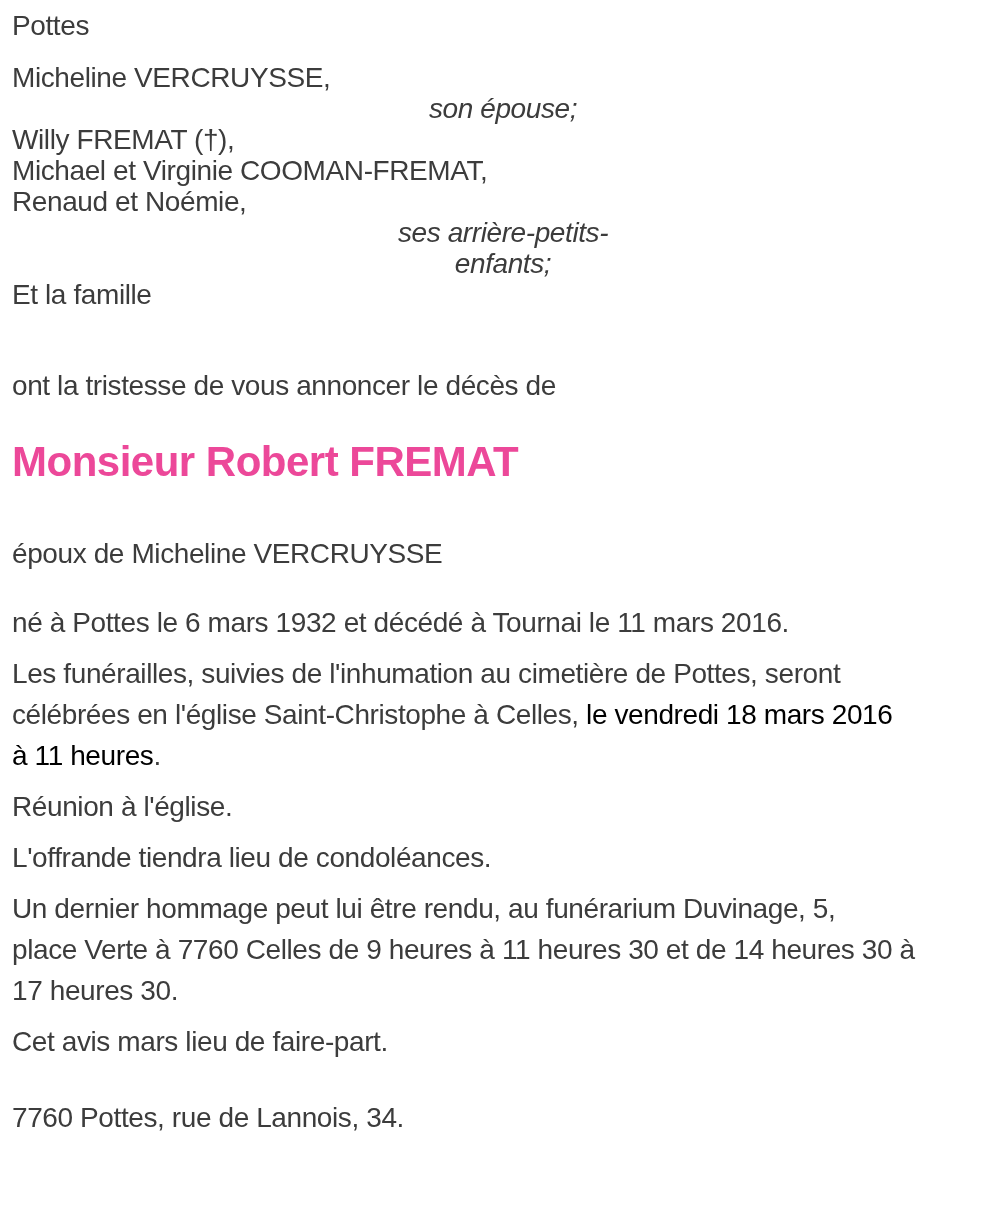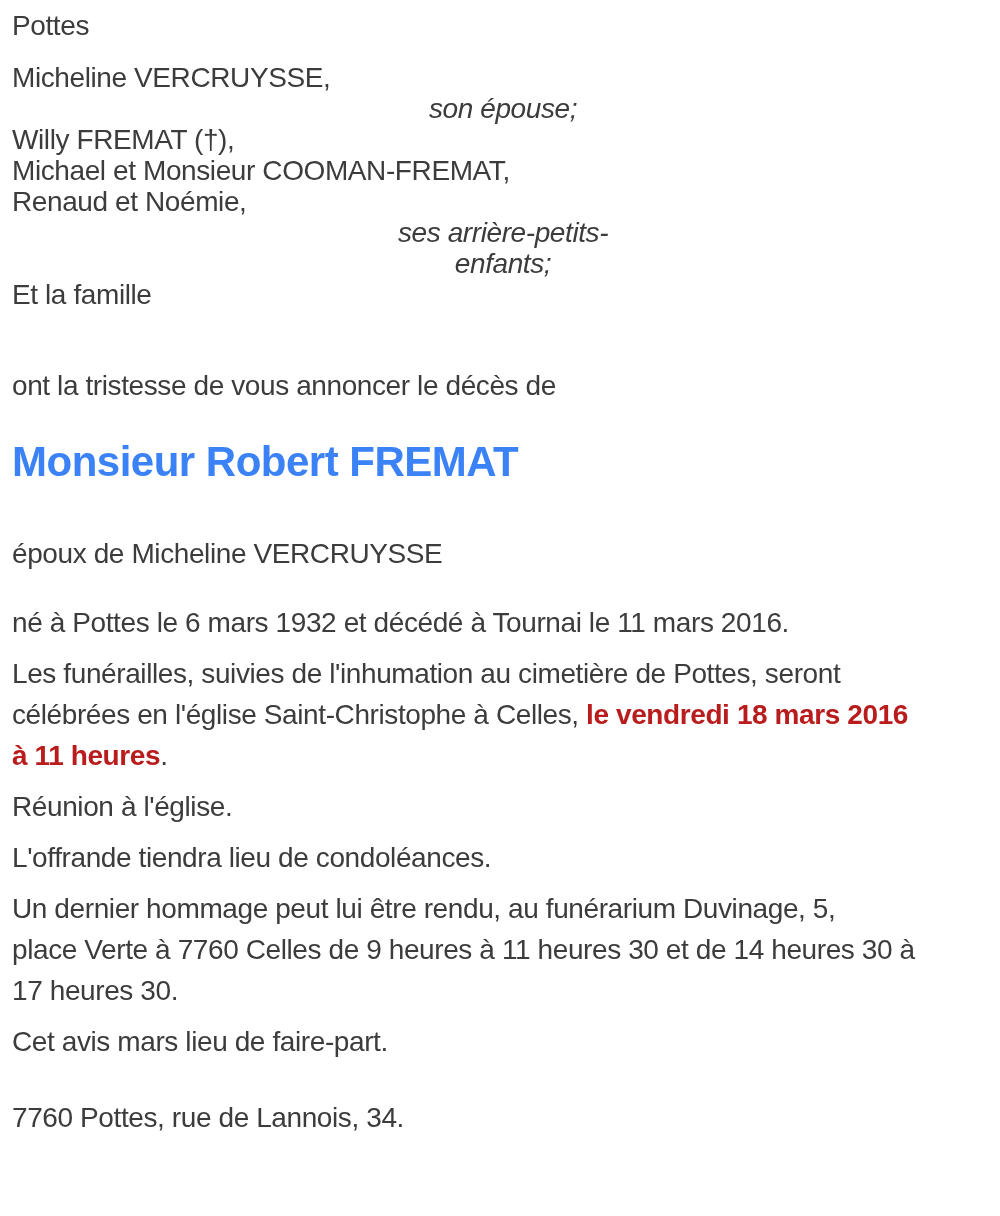--- a/index.html
+++ b/index.html
@@ -27,49 +27,49 @@
     font-style: italic;
   }
 
   
   .announce-line { margin-top: 55px; line-height: 41px; }
   .deceased-name {
     margin-top: 30px;
     font-size: 42px;
     line-height: 52px;
     font-weight: 700;
-    color: #3b82f6;
+    color: #ec4899;
     letter-spacing: -0.5px;
   }
   .spouse-line { margin-top: 45px; line-height: 41px; }
   .birth-death-line { margin-top: 28px; line-height: 41px; }
   .para { margin-top: 10px; line-height: 41px; }
   .address-line { margin-top: 35px; line-height: 41px; }
-  .bold { font-weight: 700; color: #b91c1c; }
+  .bold { font-weight: 400; color: #000000; }
 </style>
 </head>
 <body>
 
 <div class="page">
 
   <div class="line city-line">Pottes</div>
 
   <div class="family">
 
     <div>
       <div class="line family-names">Micheline VERCRUYSSE,</div>
       <div class="line relation-line">son épouse;</div>
     </div>
 
     <div>
       <div class="line family-names">Willy FREMAT (†),</div>
     </div>
 
     <div>
-      <div class="line family-names">Michael et Monsieur COOMAN-FREMAT,</div>
+      <div class="line family-names">Michael et Virginie COOMAN-FREMAT,</div>
     </div>
 
     <div>
       <div class="line family-names">Renaud et Noémie,</div>
       <div class="line relation-line">ses arrière-petits-</div>
       <div class="line relation-line">enfants;</div>
     </div>
 
     <div>
       <div class="line family-names">Et la famille</div>

